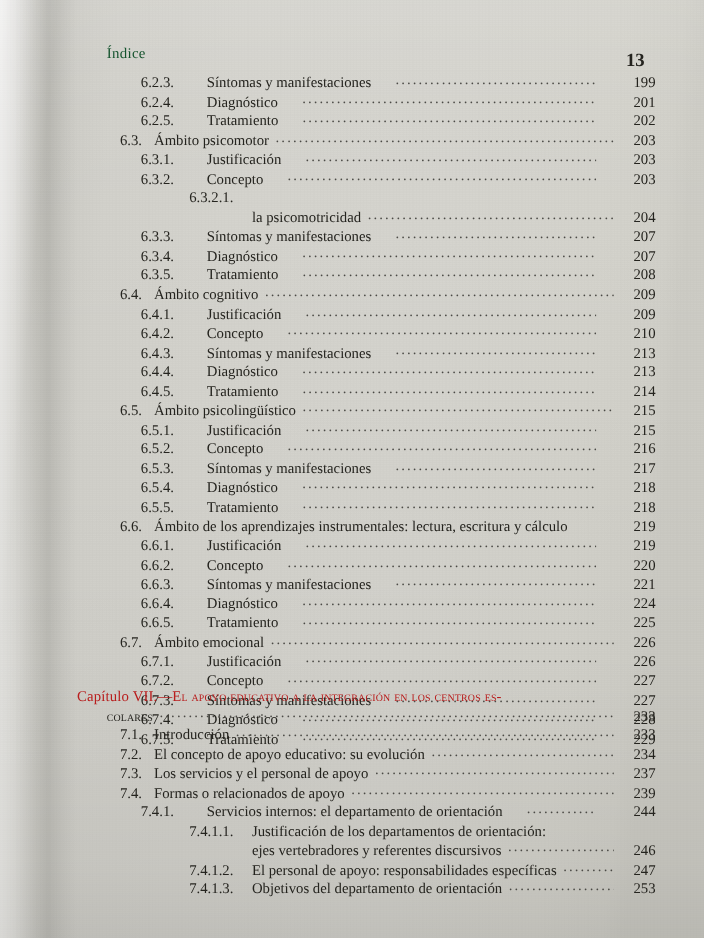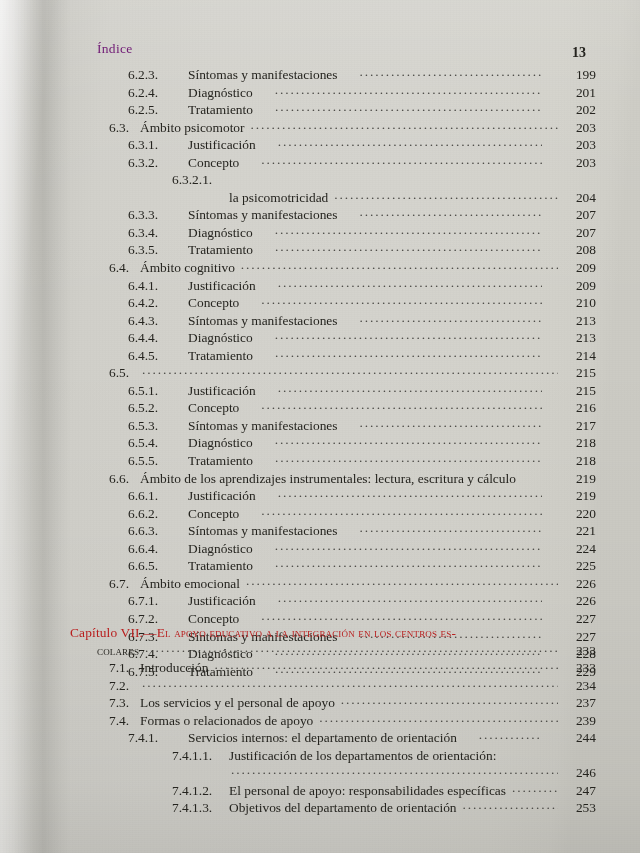--- a/index.html
+++ b/index.html
@@ -74,27 +74,27 @@
     inset: 0;
   }
 
   
   .running-head {
     position: absolute;
     top: 41px;
     left: 97px;
     font-size: 13.5px;
     letter-spacing: 0.3px;
-    color: #701a75;
+    color: #14532d;
   }
   .folio {
     position: absolute;
     top: 45px;
     right: 54px;
-    font-size: 14px;
+    font-size: 17px;
     font-weight: 600;
     color: #24231e;
   }
 
   
   .toc {
     position: absolute;
     top: 66px;
     left: 97px;
     right: 44px;
@@ -300,20 +300,21 @@
           <span class="page">213</span>
         </div>
         <div class="entry lvl2">
           <span class="num">6.4.5.</span>
           <span class="label">Tratamiento</span>
           <span class="leader"></span>
           <span class="page">214</span>
         </div>
         <div class="entry lvl1">
           <span class="num">6.5.</span>
+          <span class="label">Ámbito psicolingüístico</span>
           <span class="leader"></span>
           <span class="page">215</span>
         </div>
         <div class="entry lvl2">
           <span class="num">6.5.1.</span>
           <span class="label">Justificación</span>
           <span class="leader"></span>
           <span class="page">215</span>
         </div>
         <div class="entry lvl2">
@@ -427,20 +428,21 @@
 
     <div class="chapter-sub" id="toc-list-7">
         <div class="entry lvl1">
           <span class="num">7.1.</span>
           <span class="label">Introducción</span>
           <span class="leader"></span>
           <span class="page">233</span>
         </div>
         <div class="entry lvl1">
           <span class="num">7.2.</span>
+          <span class="label">El concepto de apoyo educativo: su evolución</span>
           <span class="leader"></span>
           <span class="page">234</span>
         </div>
         <div class="entry lvl1">
           <span class="num">7.3.</span>
           <span class="label">Los servicios y el personal de apoyo</span>
           <span class="leader"></span>
           <span class="page">237</span>
         </div>
         <div class="entry lvl1">
@@ -453,20 +455,21 @@
           <span class="num">7.4.1.</span>
           <span class="label">Servicios internos: el departamento de orientación</span>
           <span class="leader"></span>
           <span class="page">244</span>
         </div>
         <div class="entry lvl3">
           <span class="num">7.4.1.1.</span>
           <span class="label">Justificación de los departamentos de orientación:</span>
         </div>
         <div class="entry cont cont-pad-l3">
+          <span class="label">ejes vertebradores y referentes discursivos</span>
           <span class="leader"></span>
           <span class="page">246</span>
         </div>
         <div class="entry lvl3">
           <span class="num">7.4.1.2.</span>
           <span class="label">El personal de apoyo: responsabilidades específicas</span>
           <span class="leader"></span>
           <span class="page">247</span>
         </div>
         <div class="entry lvl3">

